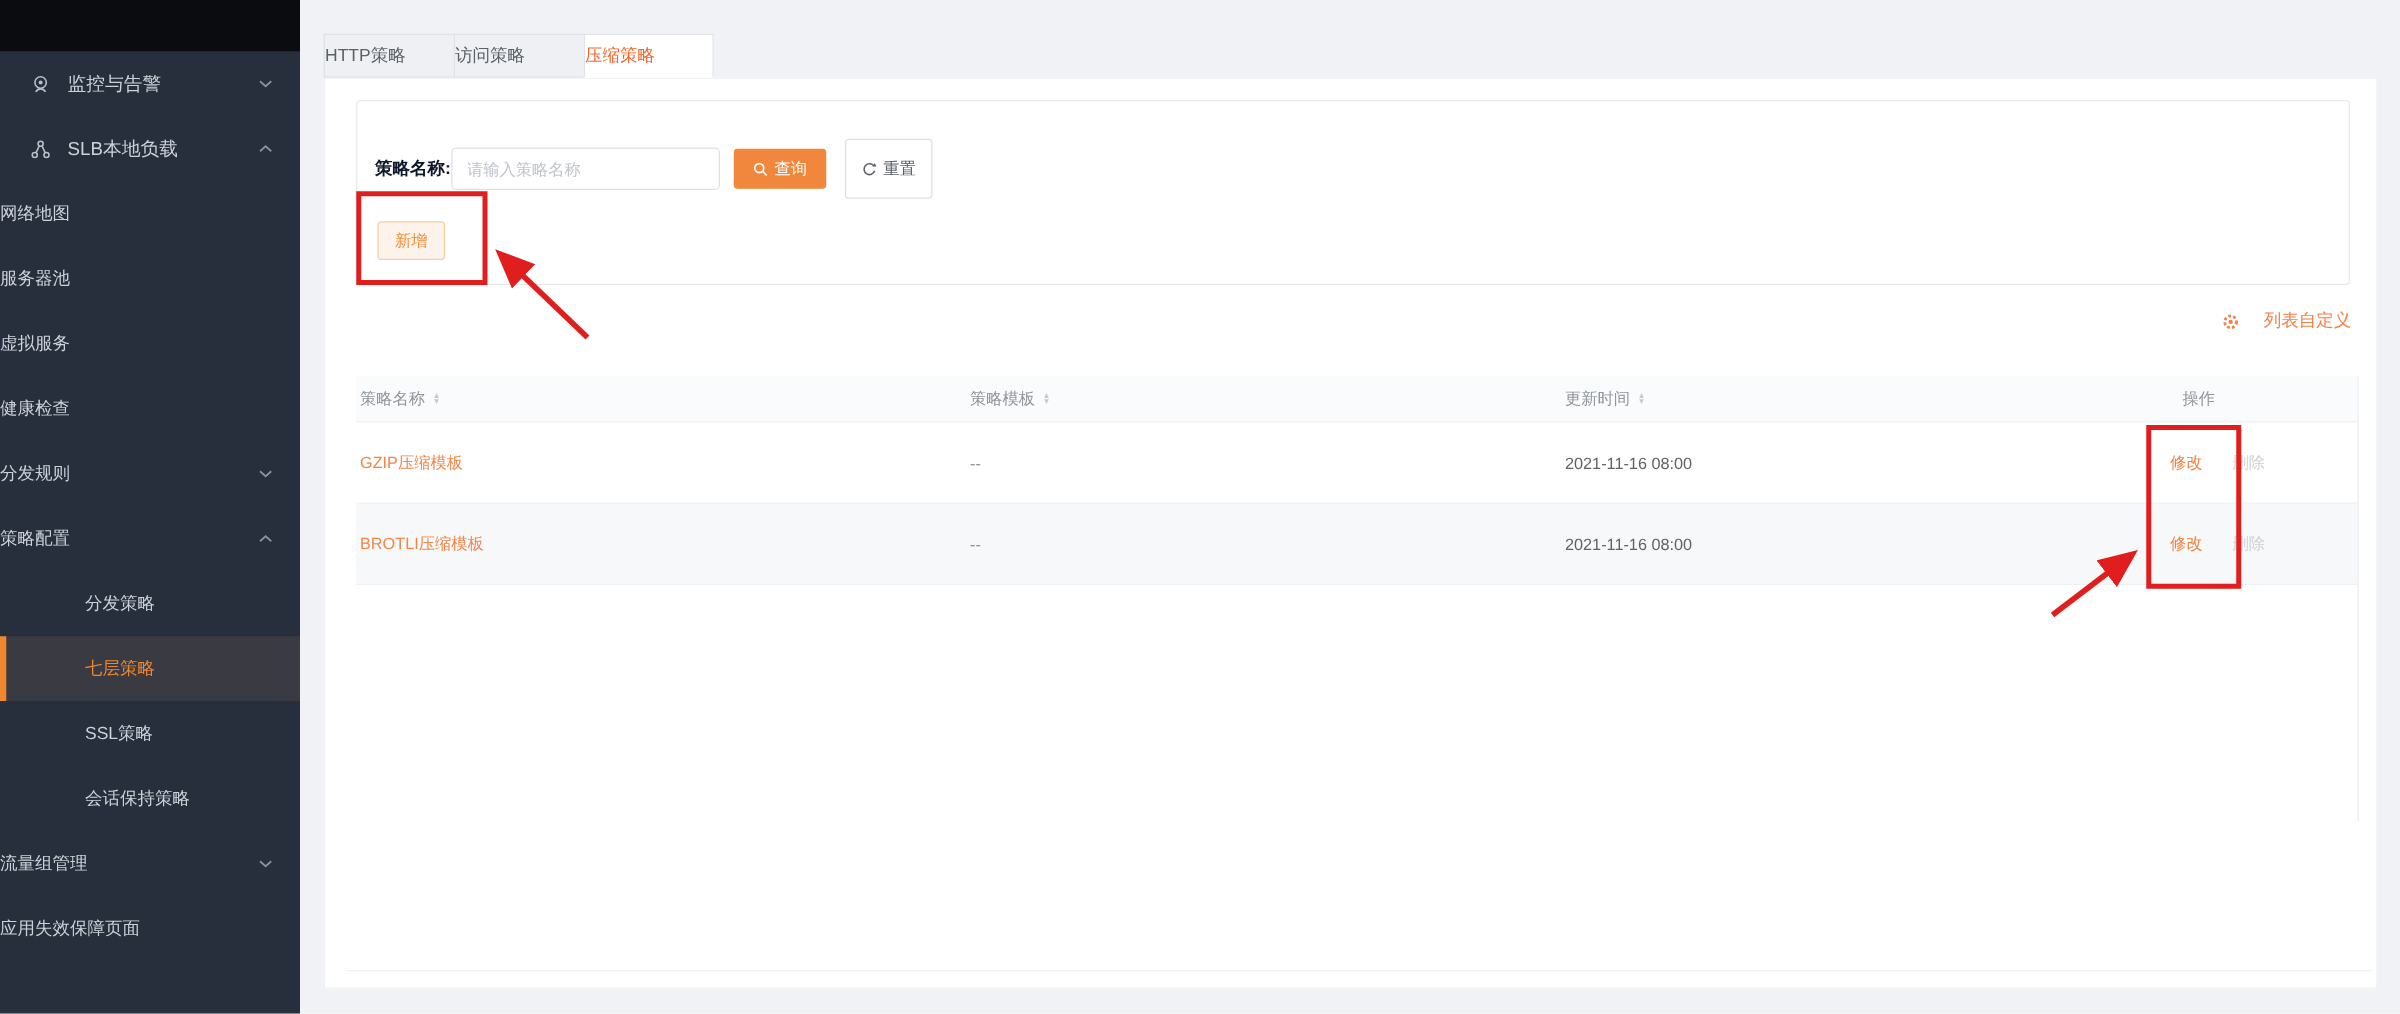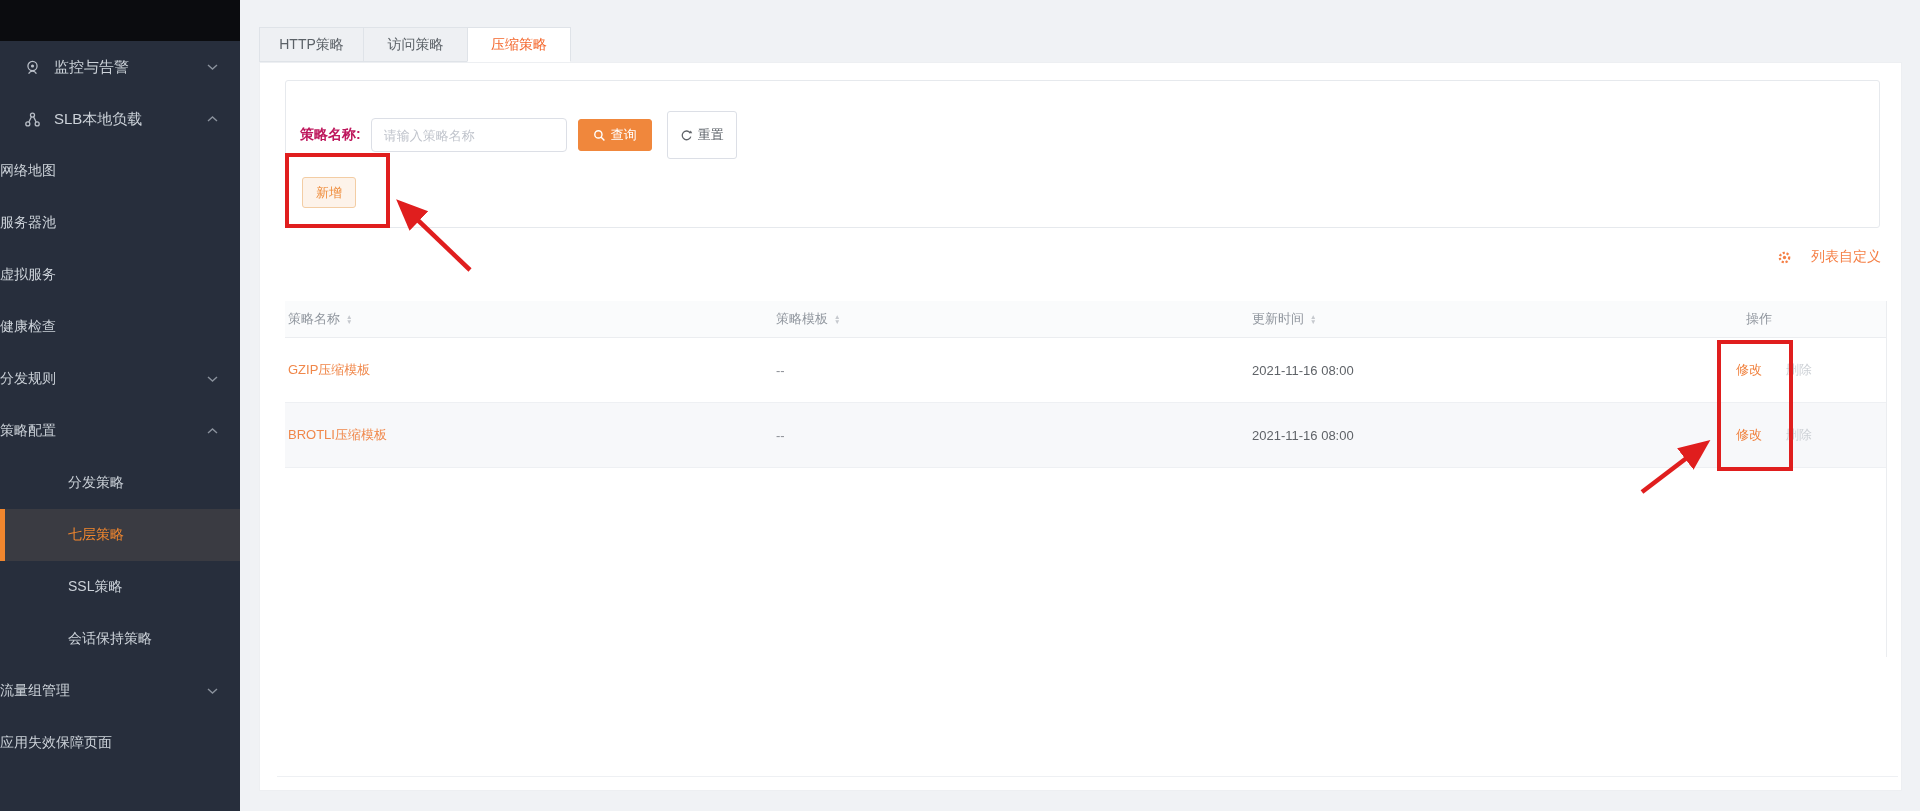--- a/index.html
+++ b/index.html
@@ -14,30 +14,30 @@
   .sidebar-top{height:41px;background:#0b0c0f}
   .side-item{position:relative;height:52px;display:flex;align-items:center;color:#ccd2d9;font-size:14px;cursor:pointer;box-sizing:border-box}
   .side-item.lvl1{padding-left:24px;font-size:15px}
   .side-item.lvl1 .s-icon{margin-right:13px;display:flex;align-items:center}
   .side-item.lvl2{}
   .side-item.lvl3{padding-left:68px}
   .side-item .chev{position:absolute;right:22px;top:50%;transform:translateY(-50%);display:flex}
   .side-item.active{background:#3a3b42;color:#f0862e;box-shadow:inset 5px 0 0 #f0862e}
   
   .tabbar{position:absolute;left:259px;top:27px;height:35px;display:flex;z-index:3}
-  .tab{width:104px;height:35px;display:flex;align-items:center;justify-content:center;font-size:14px;
+  .tab{width:104px;height:35px;display:flex;align-items:center;justify-content:flex-start;font-size:14px;
        color:#5b6167;background:#eef0f3;border:1px solid #dfe3e8;border-right:none;box-sizing:border-box;cursor:pointer}
   .tab:last-child{border-right:1px solid #dfe3e8}
   .tab.active{background:#ffffff;color:#f4672c;border-bottom-color:#ffffff}
   
   .panel{position:absolute;left:259px;top:62px;width:1643px;height:729px;background:#fff;border:1px solid #edeff2;box-sizing:border-box;z-index:1}
   .filter-card{position:absolute;left:25px;top:17px;width:1595px;height:148px;border:1px solid #e6e9ed;border-radius:3px;background:#fff;box-sizing:border-box}
   .filter-row{position:absolute;left:14px;top:37px;height:34px;display:flex;align-items:center}
-  .filter-label{font-size:14px;font-weight:600;color:#be185d}
-  .filter-input{margin-left:10px;width:196px;height:34px;border:1px solid #dcdfe6;border-radius:4px;padding:0 12px;font-size:13px;color:#4d7c0f;box-sizing:border-box;outline:none}
+  .filter-label{font-size:14px;font-weight:600;color:#0f172a}
+  .filter-input{width:215px;height:34px;border:1px solid #dcdfe6;border-radius:4px;padding:0 12px;font-size:13px;color:#4d7c0f;box-sizing:border-box;outline:none}
   .filter-input::placeholder{color:#c0c4cc}
   .btn{display:flex;align-items:center;justify-content:center;gap:5px;font-size:13px;border-radius:3px;cursor:pointer;box-sizing:border-box}
   .btn-search{margin-left:11px;width:74px;height:32px;background:#f0873c;color:#fff;border:1px solid #f0873c}
   .btn-reset{margin-left:15px;width:70px;height:48px;background:#fff;border:1px solid #dcdfe6;color:#595f66}
   .btn-add{position:absolute;left:16px;top:96px;width:54px;height:31px;background:#fdf3ea;border:1px solid #f3cda4;color:#ef8c3a}
   .customize{position:absolute;right:20px;top:185px;display:flex;align-items:center;gap:19px;color:#f57f45;font-size:14px;cursor:pointer}
   
   .table{position:absolute;left:25px;top:238px;width:1601px}
   .thead{display:flex;height:36px;align-items:center;background:#fafbfc;border-bottom:1px solid #ebedf0}
   .th{font-size:13px;color:#8f959d;display:flex;align-items:center;cursor:pointer}

